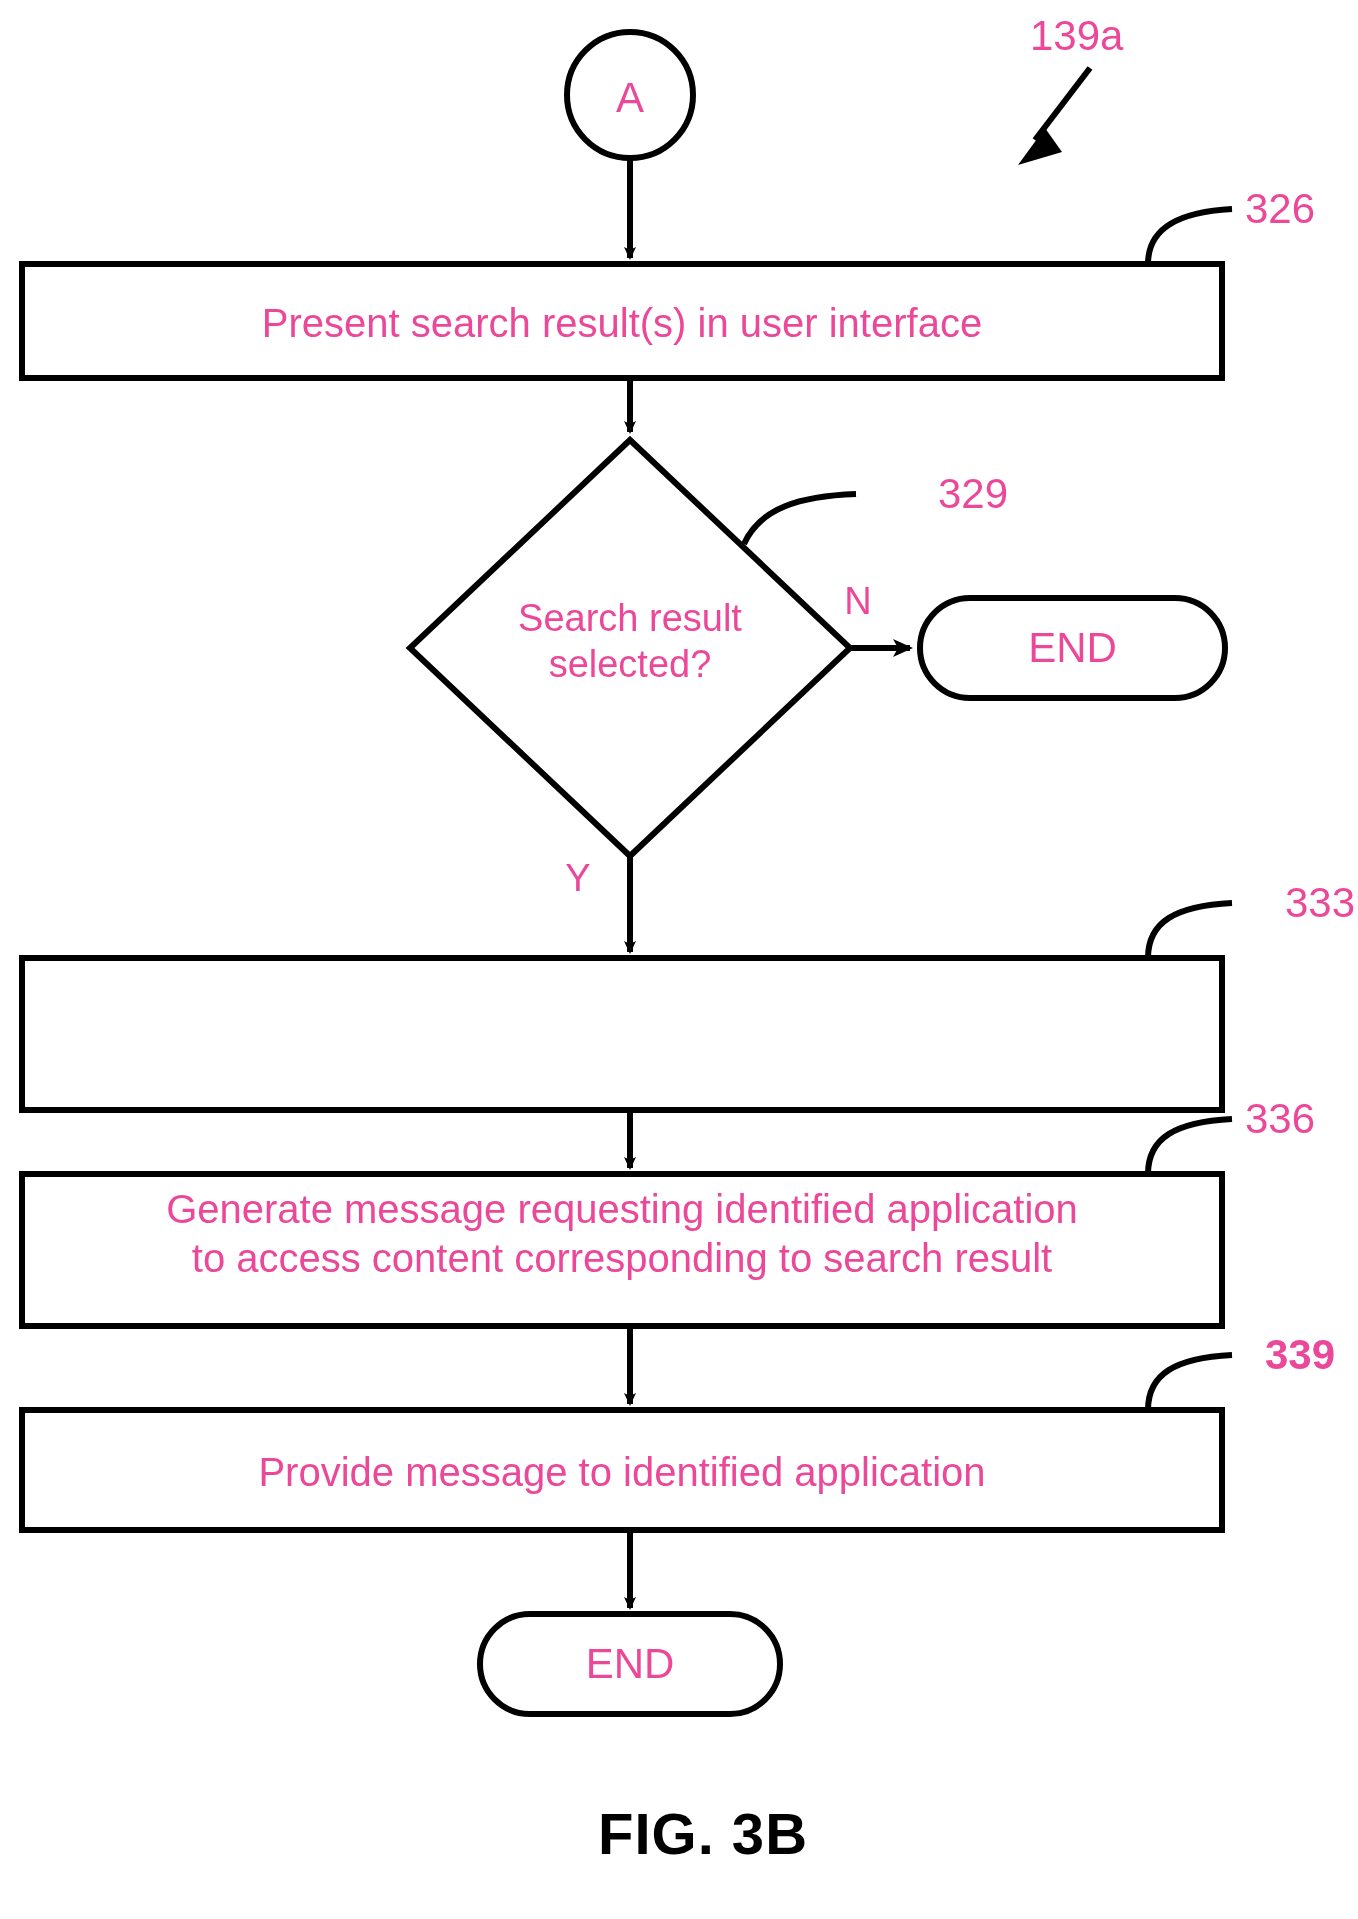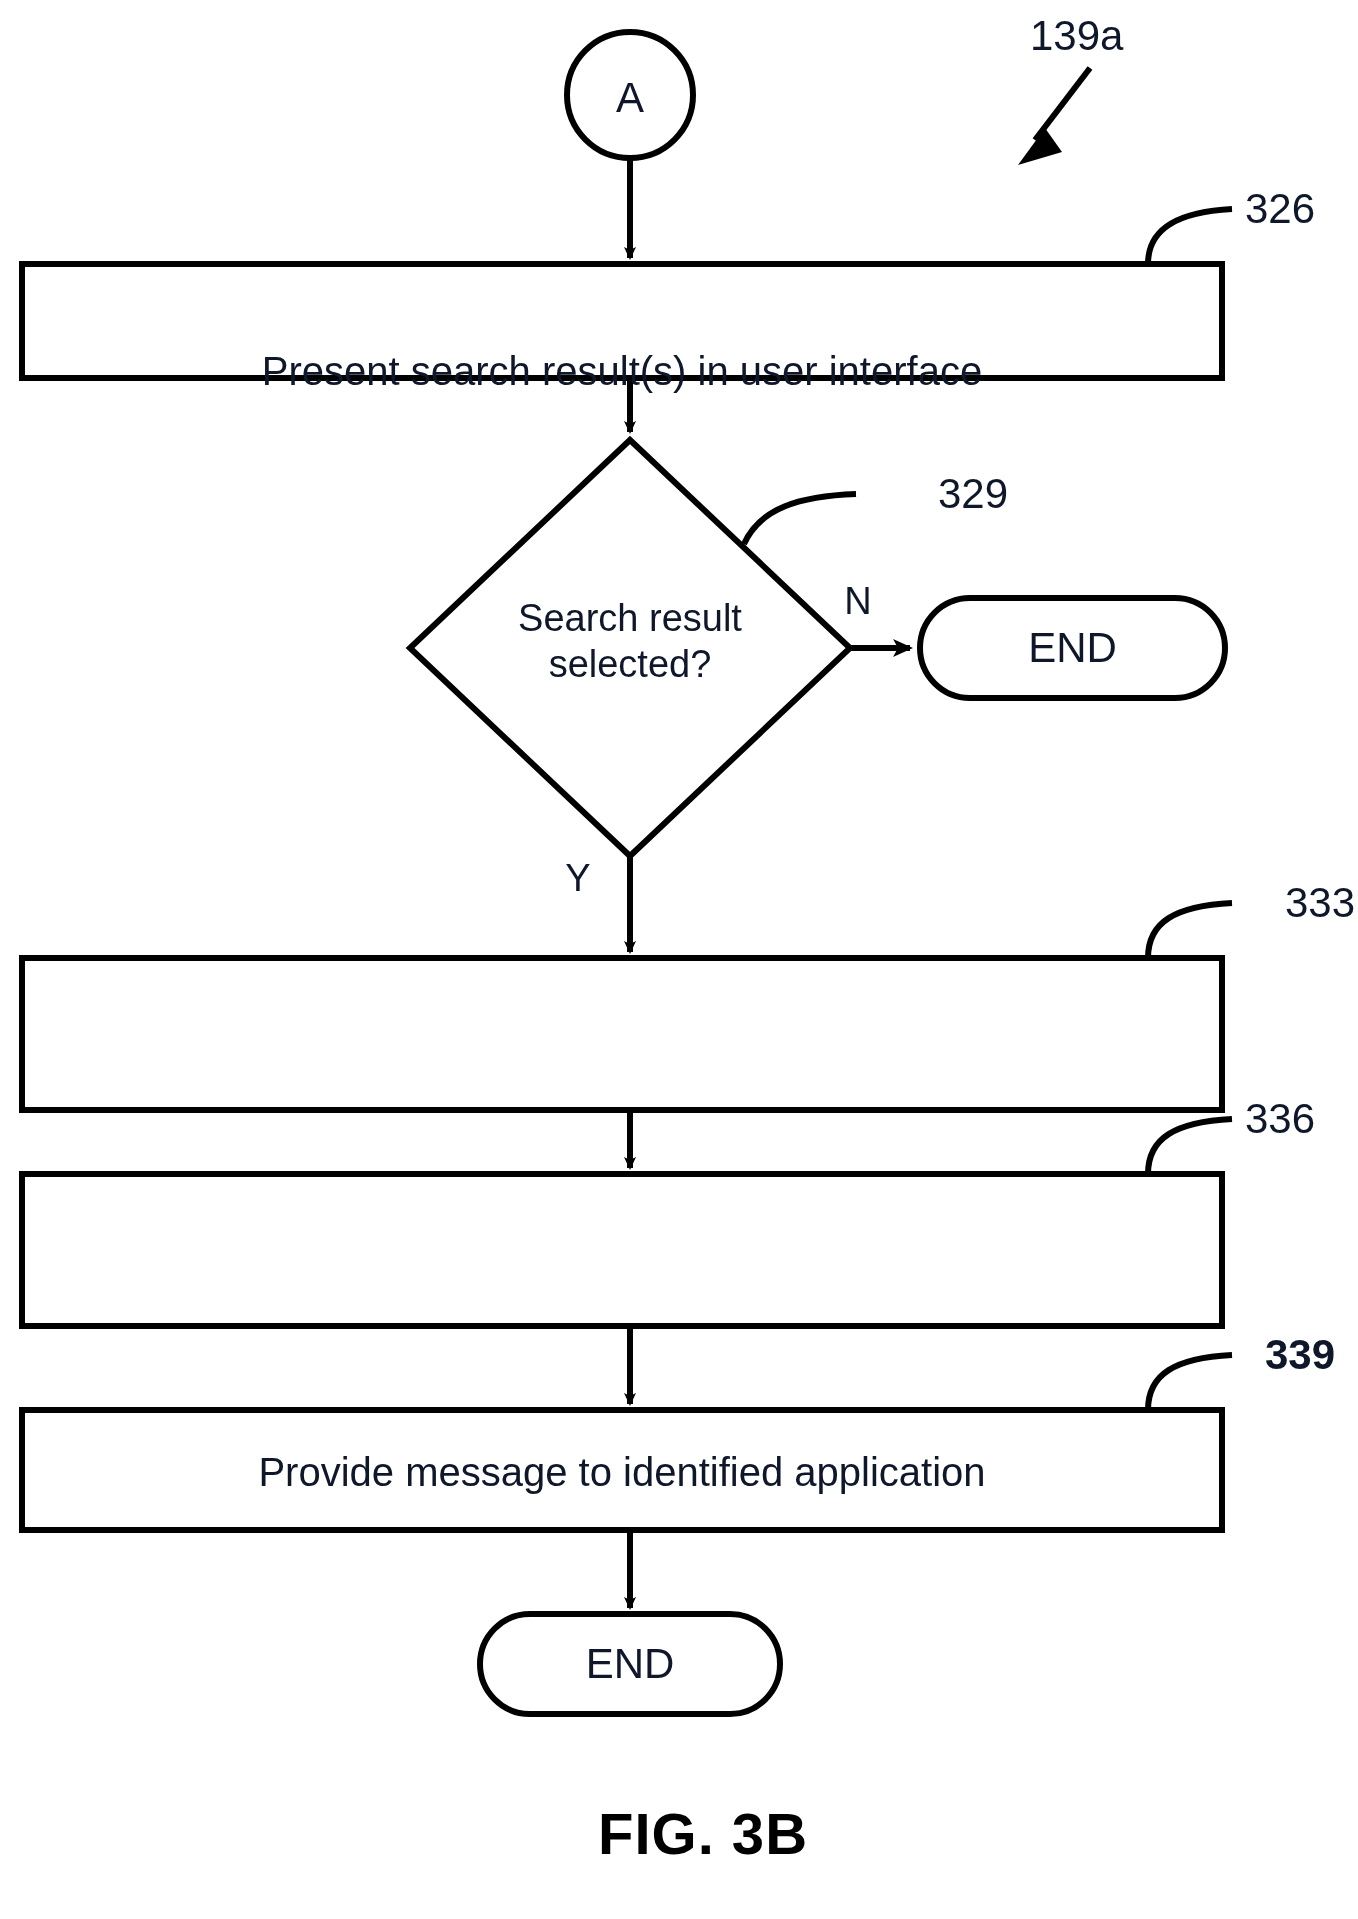--- a/index.html
+++ b/index.html
@@ -20,21 +20,21 @@
   #diagram-svg {
     position: absolute;
     left: 0;
     top: 0;
     width: 1358px;
     height: 1919px;
   }
   .node-text {
     position: absolute;
     text-align: center;
-    color: #0f172a;
+    color: #ec4899;
     font-family: "Liberation Sans", sans-serif;
     line-height: 1.22;
     white-space: pre-line;
     pointer-events: none;
   }
   .box-label {
     font-size: 40px;
   }
   .diamond-label {
     font-size: 38px;
@@ -121,38 +121,40 @@
 
     <rect x="480" y="1614" width="300" height="100" rx="50" ry="50" fill="#ffffff" stroke="#000000" stroke-width="6"></rect>
   </svg>
 
   <div class="node-text connector-label" style="left:580px; top:72px; width:100px;">A</div>
 
   <div class="node-text ref-label" style="left:1030px; top:10px; width:180px; text-align:left;">139a</div>
 
   <div class="node-text ref-label" style="left:1245px; top:183px; width:110px; text-align:left;">326</div>
 
-  <div class="node-text box-label" style="left:22px; top:299px; width:1200px;margin-top:48px;">Present search result(s) in user interface</div>
+  <div class="node-text box-label" style="left:22px; top:299px; width:1200px;">Present search result(s) in user interface</div>
 
   <div class="node-text ref-label" style="left:888px; top:468px; width:120px; text-align:right;">329</div>
 
   <div class="node-text diamond-label" style="left:410px; top:595px; width:440px;">Search result
 selected?</div>
 
   <div class="node-text branch-label" style="left:828px; top:578px; width:60px;">N</div>
 
   <div class="node-text terminator-label" style="left:920px; top:622px; width:305px;">END</div>
 
   <div class="node-text branch-label" style="left:548px; top:855px; width:60px;">Y</div>
 
   <div class="node-text ref-label" style="left:1245px; top:877px; width:110px; text-align:right;">333</div>
 
 
   <div class="node-text ref-label" style="left:1245px; top:1093px; width:110px; text-align:left;">336</div>
 
+  <div class="node-text box-label" style="left:22px; top:1185px; width:1200px;">Generate message requesting identified application
+to access content corresponding to search result</div>
 
   <div class="node-text ref-label" style="left:1245px; top:1329px; width:110px; text-align:center;font-weight:bold;">339</div>
 
   <div class="node-text box-label" style="left:22px; top:1448px; width:1200px;text-align:center;">Provide message to identified application</div>
 
   <div class="node-text terminator-label" style="left:480px; top:1638px; width:300px;">END</div>
 
   <div class="fig-caption" style="left:0; top:1800px;">FIG. 3B</div>
 
 </div>

